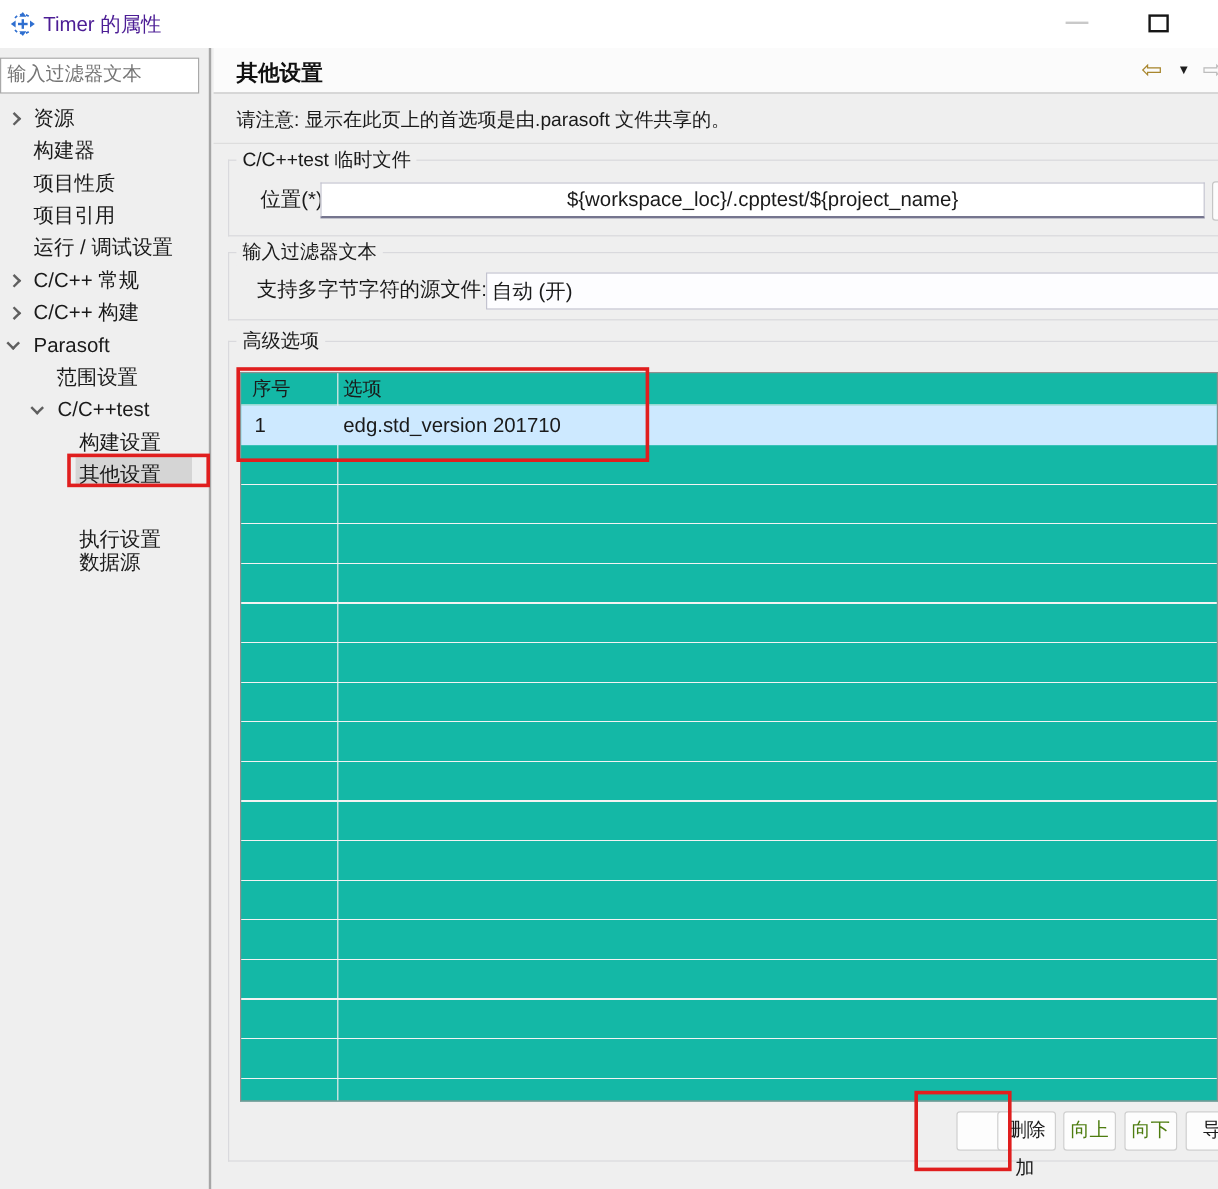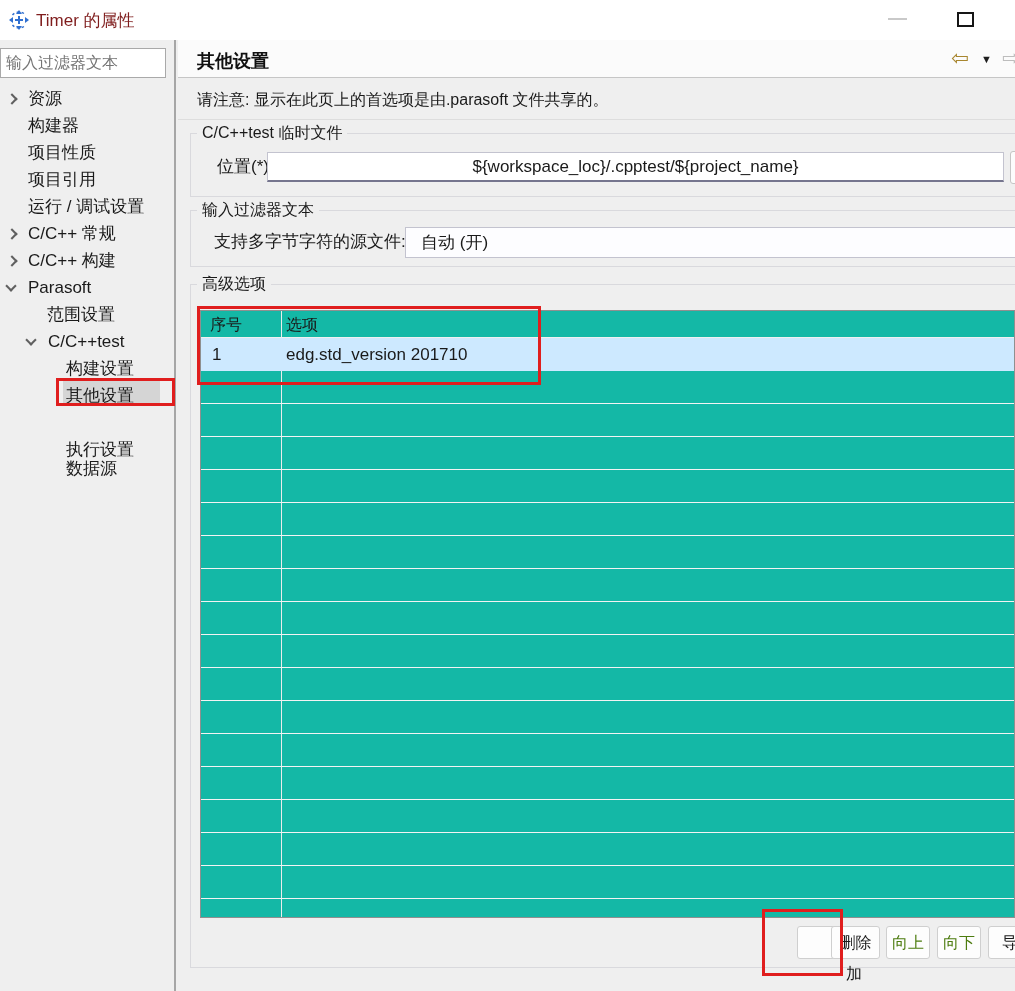--- a/index.html
+++ b/index.html
@@ -3,21 +3,21 @@
 <meta charset="utf-8">
 <style>
   * { margin:0; padding:0; box-sizing:border-box; }
   html,body { width:1015px; height:991px; }
   body { font-family:"Liberation Sans","DejaVu Sans",sans-serif; color:#1a1a1a; }
   #app { position:relative; width:1015px; height:991px; background:#efefef; overflow:hidden; }
 
   
   .titlebar { position:absolute; left:0; top:0; width:1015px; height:40px; background:#ffffff; }
   .app-icon { position:absolute; left:8px; top:9px; width:22px; height:22px; }
-  .win-title { position:absolute; left:36px; top:9px; font-size:17px; color:#7f1d1d; }
+  .win-title { position:absolute; left:36px; top:9px; font-size:17px; color:#4c1d95; }
   .btn-min { position:absolute; left:888px; top:18px; width:19px; height:2px; background:#c9c9c9; }
   .btn-max { position:absolute; left:957px; top:12px; width:17px; height:15px; border:2px solid #161616; background:#fff; }
 
   
   .sidebar { position:absolute; left:0; top:40px; width:176px; height:951px; background:#efefef; border-right:2px solid #a6a6a6; }
   .filter-input { position:absolute; left:0; top:48px; width:166px; height:30px; border:1px solid #a9a9a9; background:#fff; font-size:16px; color:#9b9b9b; padding:0 5px; font-family:"Liberation Sans","DejaVu Sans",sans-serif; }
   .tree-row { position:absolute; height:26px; line-height:26px; font-size:17px; white-space:nowrap; cursor:default; }
   .chev { position:absolute; width:8px; height:8px; border-right:2px solid #5f5f5f; border-bottom:2px solid #5f5f5f; }
   .chev.right { transform:rotate(-45deg); top:9px; }
   .chev.down  { transform:rotate(45deg); top:7px; }
@@ -42,21 +42,21 @@
   .g1 { left:190px; top:133px; width:825px; height:64px; border-right:none;text-align:center; }
   .g2 { left:190px; top:210px; width:825px; height:57px; border-right:none; }
   .g3 { left:190px; top:284px; width:825px; height:684px; border-right:none; }
 
   .field-label { position:absolute; font-size:17px; line-height:30px; white-space:nowrap;margin-left:16px; }
   .loc-label { left:10px; top:18px; }
   .loc-input { position:absolute; left:76px; top:18px; width:737px; height:30px; background:#fff; border:1px solid #c3c3cf; border-bottom:2px solid #75758e; font-size:17px; line-height:27px; padding:0 7px; white-space:nowrap; overflow:hidden; }
   .browse-sliver { position:absolute; left:819px; top:17px; width:22px; height:33px; background:#fcfcfc; border:1px solid #c5c5c5; border-radius:3px; }
 
   .enc-label { left:7px; top:16px; }
-  .enc-combo { position:absolute; left:214px; top:16px; width:611px; height:31px; background:#fdfdff; border:1px solid #c3c3cf; font-size:17px; line-height:29px; padding:0 15px; white-space:nowrap; }
+  .enc-combo { position:absolute; left:214px; top:16px; width:611px; height:31px; background:#fdfdff; border:1px solid #c3c3cf; font-size:17px; line-height:29px; padding:0 4px; white-space:nowrap; }
 
   
   .opt-table { position:absolute; left:200px; top:310px; width:815px; height:608px; background:#14b8a6; border:1px solid #8f8f8f; }
   .col-divider { position:absolute; left:80px; top:0; width:1px; height:100%; background:#ececec; }
   .t-header { position:absolute; left:0; top:0; width:100%; height:27px; border-bottom:1px solid #f0f0f0; }
   .t-header .c1 { position:absolute; left:9px; top:1px; font-size:16px; line-height:26px; }
   .t-header .c2 { position:absolute; left:85px; top:1px; font-size:16px; line-height:26px; }
   .t-row-selected { position:absolute; left:0; top:27px; width:100%; height:33px; background:#cde9ff; }
   .t-row-selected .c1 { position:absolute; left:11px; top:3px; font-size:17px; line-height:27px; }
   .t-row-selected .c2 { position:absolute; left:85px; top:3px; font-size:17px; line-height:27px; }

